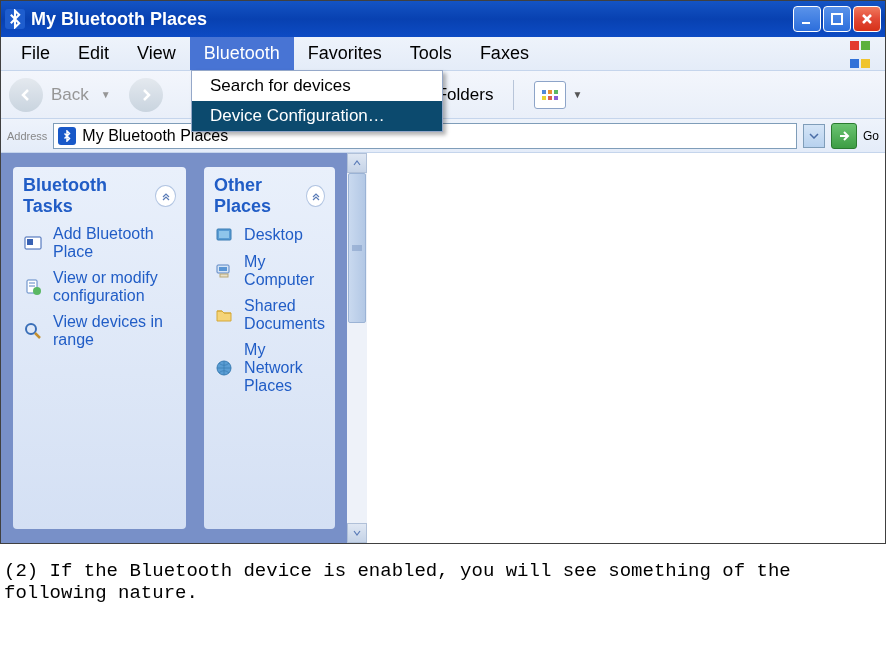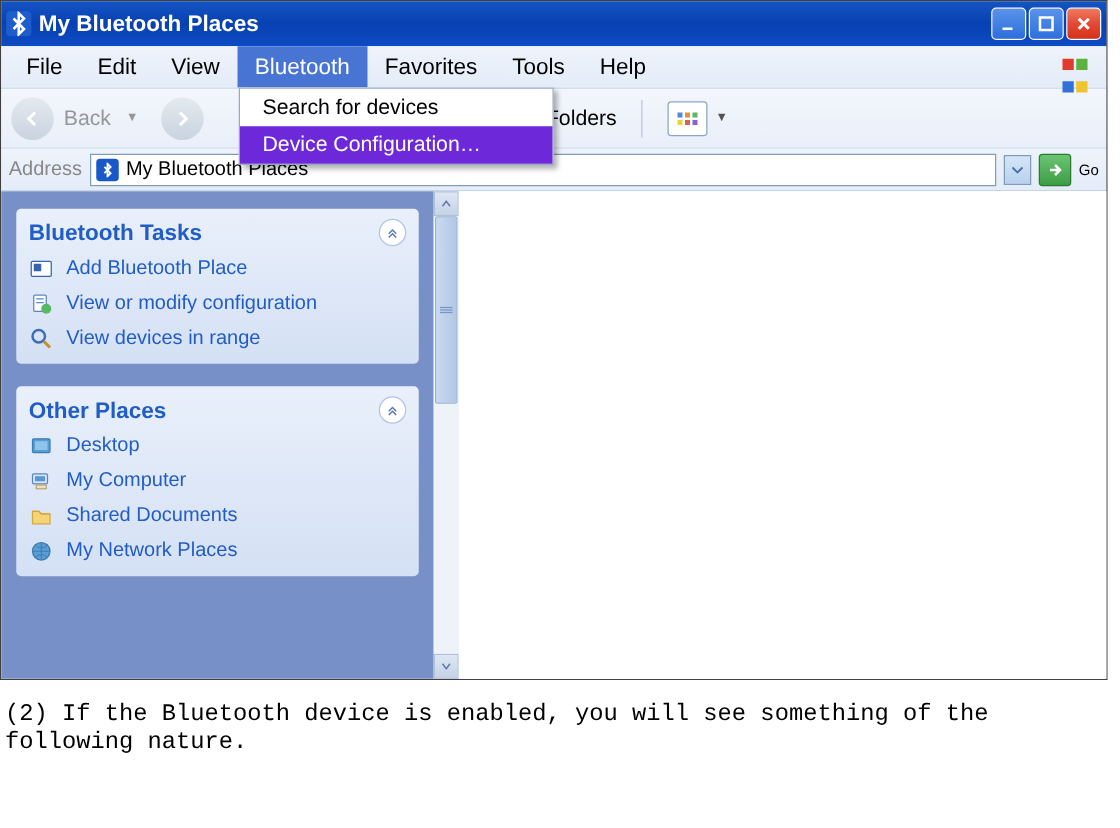--- a/index.html
+++ b/index.html
@@ -11,60 +11,60 @@
     .titlebar { background: linear-gradient(to bottom, #1454c4, #0841b1 50%, #0d4bc4); height: 36px; display: flex; align-items: center; padding: 0 4px; }
     .titlebar .app-icon { width: 20px; height: 20px; background: #1e5dce; border-radius: 3px; display: flex; align-items: center; justify-content: center; color: #fff; font-weight: bold; font-size: 14px; margin-right: 6px; }
     .titlebar .title { color: #fff; font-weight: bold; font-size: 18px; flex: 1; }
     .titlebar .win-controls { display: flex; gap: 2px; }
     .win-btn { width: 28px; height: 26px; border-radius: 4px; display: flex; align-items: center; justify-content: center; cursor: pointer; }
     .win-btn.min, .win-btn.max { background: linear-gradient(to bottom, #5a93ea, #2c6edc); border: 1px solid #fff; }
     .win-btn.close { background: linear-gradient(to bottom, #f17a5d, #e24935 50%, #d63119); border: 1px solid #fff; }
     .win-btn svg { width: 14px; height: 14px; }
     
     
-    .menubar { background: linear-gradient(to bottom, #eef3fb, #e4ecf8); height: 34px; display: flex; align-items: flex-end; padding: 0 6px; position: relative; border-bottom: 1px solid #c5d5ec; }
+    .menubar { background: linear-gradient(to bottom, #eef3fb, #e4ecf8); height: 34px; display: flex; align-items: flex-start; padding: 0 6px; position: relative; border-bottom: 1px solid #c5d5ec; }
     .menubar .menu-item { padding: 6px 14px; font-size: 18px; color: #000; cursor: pointer; }
     .menubar .menu-item.active { background: #4874d4; color: #fff; }
     .menubar .windows-flag { margin-left: auto; width: 30px; height: 26px; }
     .flag-square { display: inline-block; width: 9px; height: 9px; margin: 1px; }
     
     
     .dropdown { position: absolute; top: 33px; left: 190px; background: #fff; border: 1px solid #95a8c9; box-shadow: 3px 3px 4px rgba(0,0,0,0.3); z-index: 100; min-width: 252px; }
     .dropdown-item { padding: 5px 18px; font-size: 17px; color: #000; cursor: pointer; }
-    .dropdown-item.highlighted { background: #6d28d9; color: #fff; }
+    .dropdown-item.highlighted { background: #0c4a6e; color: #fff; }
     
     
     .toolbar { background: linear-gradient(to bottom, #f3f6fc, #e9eff9); height: 48px; display: flex; align-items: center; padding: 0 8px; gap: 8px; border-bottom: 1px solid #c5d5ec; }
     .toolbar .nav-btn { width: 34px; height: 34px; border-radius: 50%; background: linear-gradient(to bottom, #e4e9ef, #c9d4df); display: flex; align-items: center; justify-content: center; }
     .toolbar .back-label { color: #969696; font-size: 17px; margin-right: 4px; }
     .toolbar .dropdown-arrow { color: #969696; font-size: 10px; margin-right: 10px; }
     .toolbar .divider { width: 1px; height: 30px; background: #b8c5d9; margin: 0 4px; }
     .toolbar .tool-btn { display: flex; align-items: center; gap: 6px; padding: 4px 8px; font-size: 17px; cursor: pointer; }
     .toolbar .view-icon-box { width: 32px; height: 28px; border: 1px solid #8da4c8; background: #fff; border-radius: 3px; display: flex; align-items: center; justify-content: center; padding: 3px; }
     .view-grid { display: grid; grid-template-columns: repeat(3, 4px); grid-template-rows: repeat(2, 4px); gap: 2px; }
     .view-grid span:nth-child(1) { background: #5188d8; }
     .view-grid span:nth-child(2) { background: #e89233; }
     .view-grid span:nth-child(3) { background: #5ab864; }
     .view-grid span:nth-child(4) { background: #e8d433; }
     .view-grid span:nth-child(5) { background: #d86151; }
     .view-grid span:nth-child(6) { background: #8861d8; }
     
     
     .addressbar { background: linear-gradient(to bottom, #eef3fb, #e4ecf9); height: 34px; display: flex; align-items: center; padding: 0 6px; gap: 6px; border-bottom: 1px solid #c5d5ec; }
-    .addressbar .addr-label { color: #888; font-size: 16px; }
+    .addressbar .addr-label { color: #888; font-size: 11px; }
     .addressbar .addr-field { flex: 1; height: 26px; background: #fff; border: 1px solid #7f9db9; display: flex; align-items: center; padding: 0 4px; gap: 6px; }
     .addressbar .addr-icon { width: 18px; height: 18px; background: #1858c8; border-radius: 3px; display: flex; align-items: center; justify-content: center; color: #fff; font-size: 12px; font-weight: bold; }
     .addressbar .addr-text { font-size: 16px; flex: 1; }
     .addressbar .addr-dropdown { width: 22px; height: 24px; background: linear-gradient(to bottom, #d5e5f7, #b7d1ee); border: 1px solid #7f9db9; display: flex; align-items: center; justify-content: center; cursor: pointer; }
     .addressbar .go-btn { width: 26px; height: 26px; background: linear-gradient(to bottom, #6bc472, #3d9d44); border: 1px solid #2a7a30; border-radius: 3px; display: flex; align-items: center; justify-content: center; cursor: pointer; }
     .addressbar .go-label { font-size: 12px; }
     
     
     .content { display: flex; height: 390px; background: #fff; }
-    .sidebar { width: 346px; background: #7890c8; padding: 14px 12px; display: flex; flex-direction: column; gap: 18px; overflow: hidden; }
+    .sidebar { width: 346px; background: #7890c8; padding: 14px 12px; display: flex; flex-direction: row; gap: 18px; overflow: hidden; }
     .task-panel { background: linear-gradient(to bottom, #e9f0fb, #d4e0f4); border-radius: 4px; padding: 8px 10px 10px; }
     .task-header { display: flex; align-items: center; justify-content: space-between; margin-bottom: 8px; }
     .task-title { color: #215dc6; font-weight: bold; font-size: 18px; }
     .collapse-btn { width: 22px; height: 22px; border-radius: 50%; background: #fff; border: 1px solid #b2c5e2; display: flex; align-items: center; justify-content: center; cursor: pointer; color: #5a7bb7; font-size: 11px; }
     .task-list { display: flex; flex-direction: column; gap: 8px; }
     .task-item { display: flex; align-items: center; gap: 10px; cursor: pointer; }
     .task-item .task-icon { width: 20px; height: 20px; display: flex; align-items: center; justify-content: center; flex-shrink: 0; }
     .task-item .task-label { color: #215dc6; font-size: 16px; }
     
     .scrollbar { width: 20px; background: #e8edf5; display: flex; flex-direction: column; }
@@ -109,21 +109,21 @@
     </div>
   </div>
 
   <div class="menubar">
     <div class="menu-item">File</div>
     <div class="menu-item">Edit</div>
     <div class="menu-item">View</div>
     <div class="menu-item active">Bluetooth</div>
     <div class="menu-item">Favorites</div>
     <div class="menu-item">Tools</div>
-    <div class="menu-item">Help</div>
+    <div class="menu-item">Faxes</div>
     <div class="windows-flag">
       <span class="flag-square" style="background:#e33a2e;"></span><span class="flag-square" style="background:#5db13d;"></span><br>
       <span class="flag-square" style="background:#3272d8;"></span><span class="flag-square" style="background:#f0c42e;"></span>
     </div>
 
     <div class="dropdown">
       <div class="dropdown-item">Search for devices</div>
       <div class="dropdown-item highlighted">Device Configuration…</div>
     </div>
   </div>

